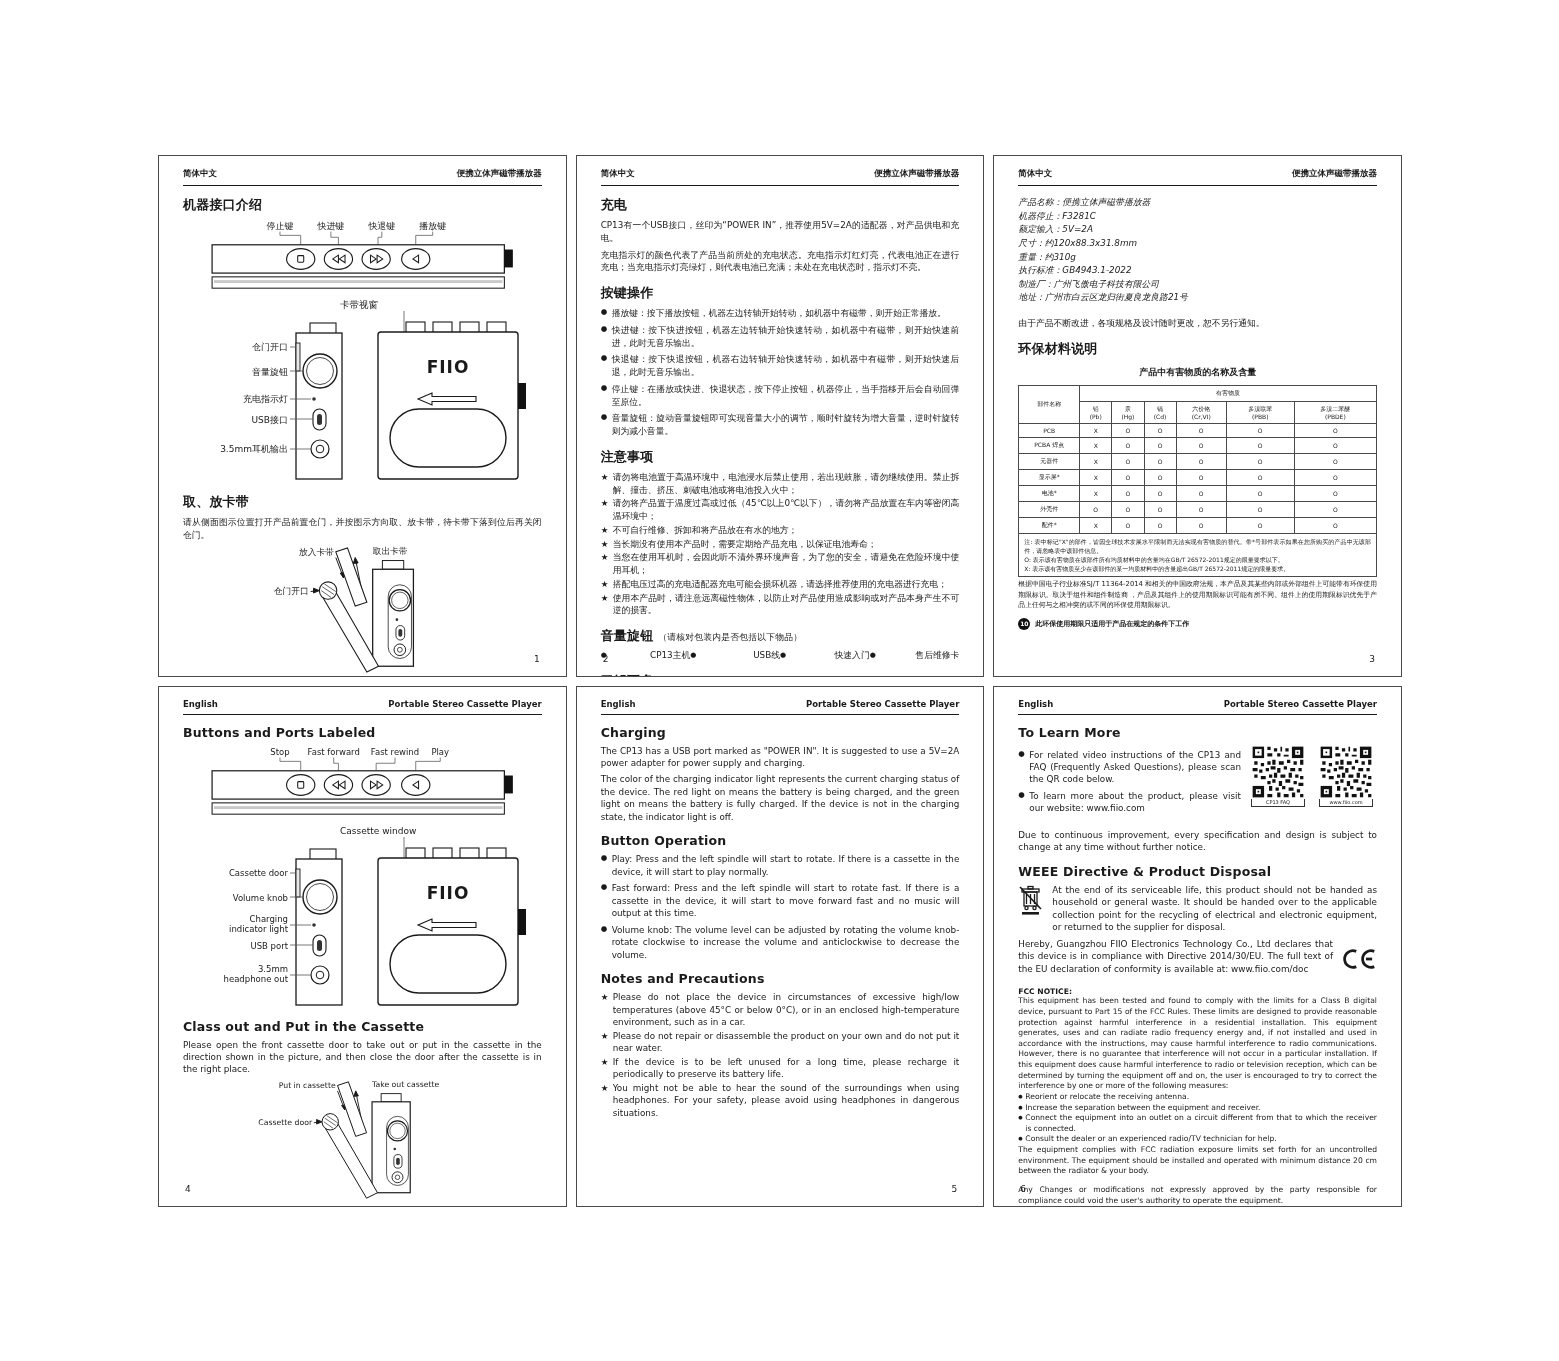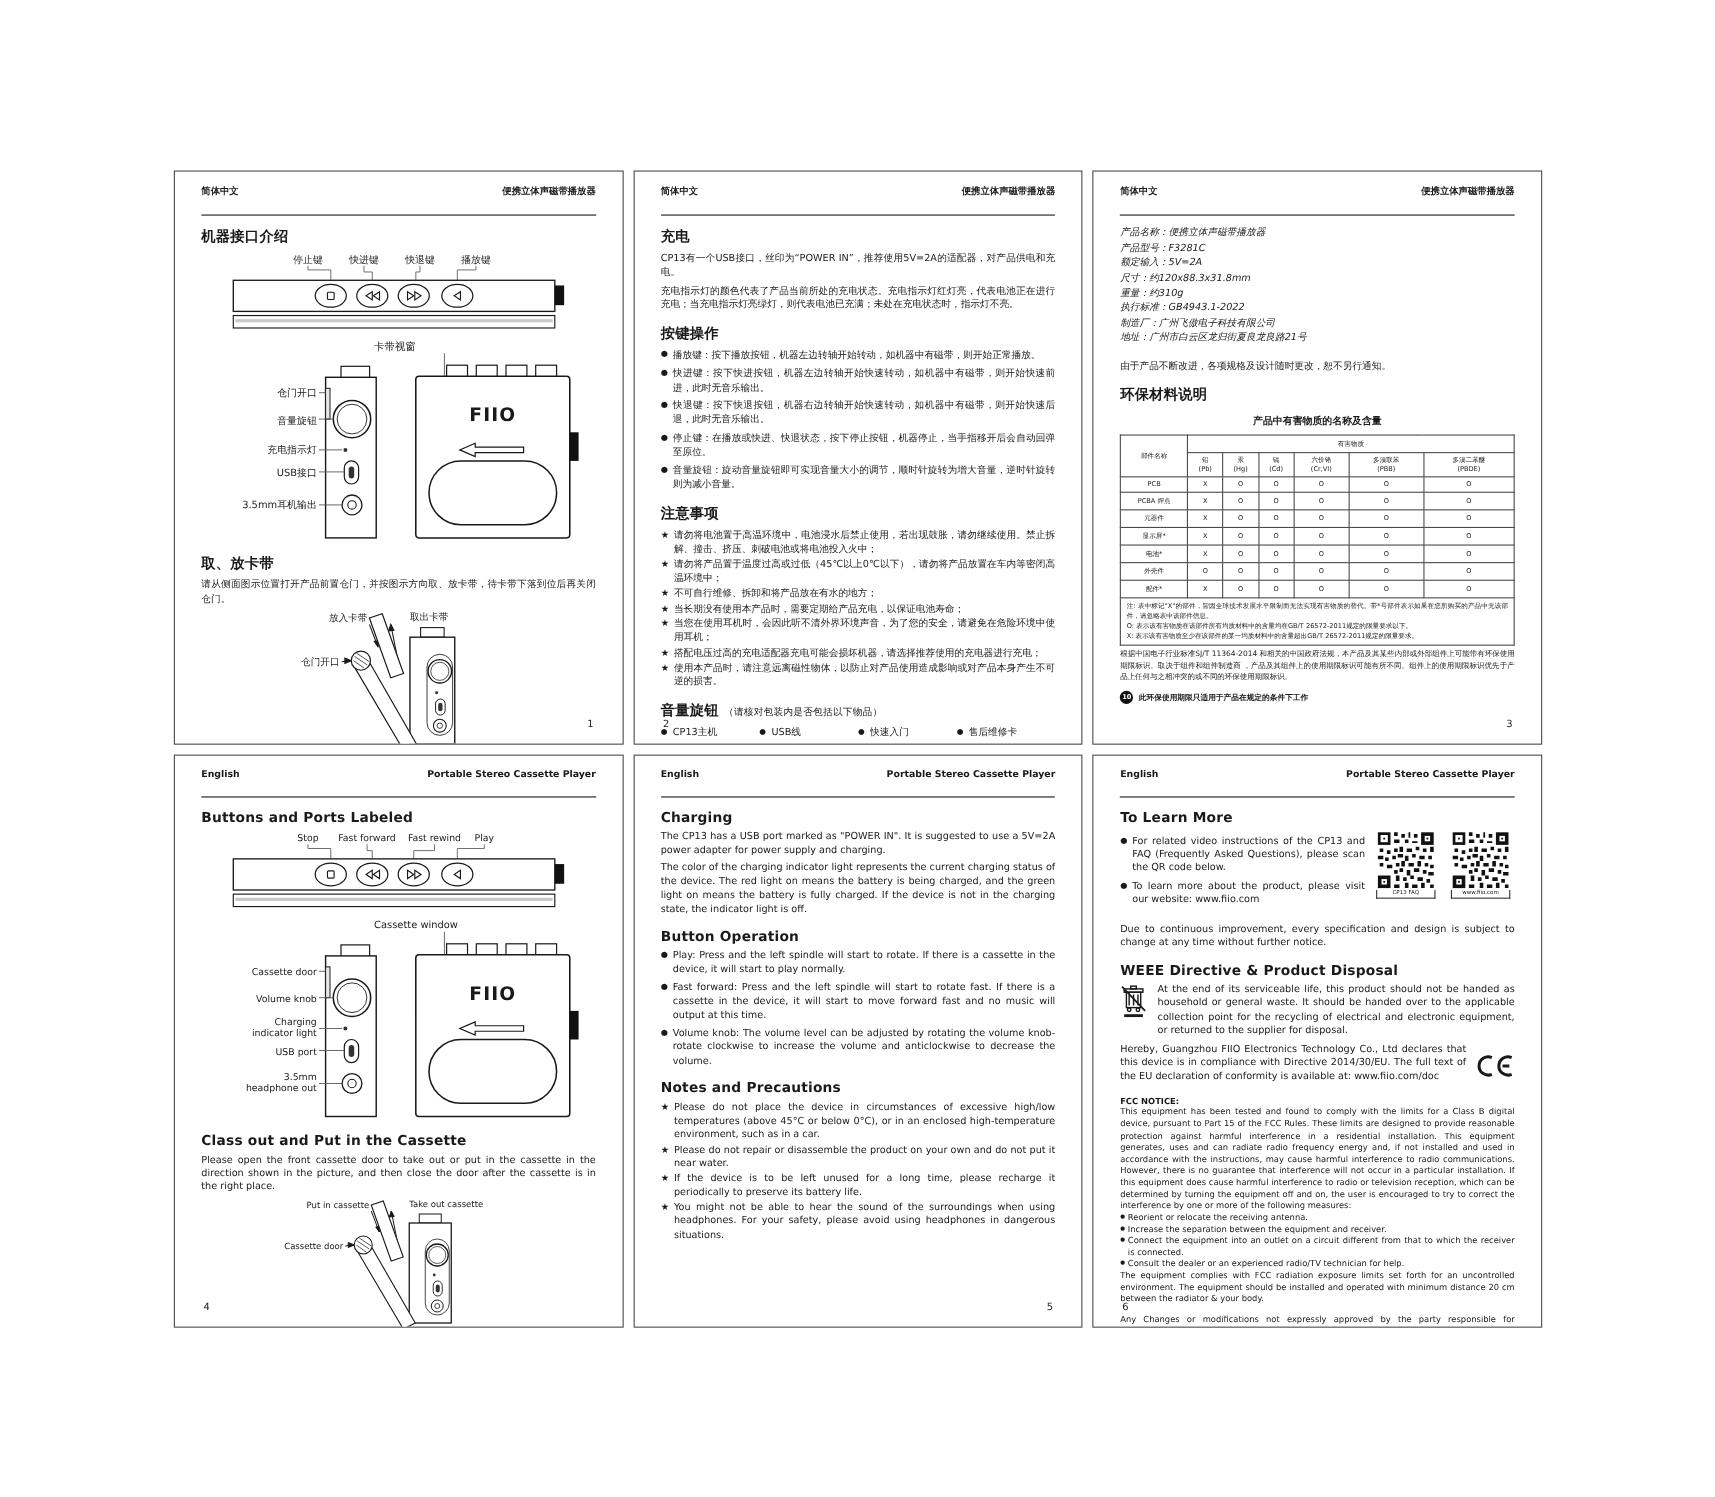--- a/index.html
+++ b/index.html
@@ -3,31 +3,31 @@
 <meta charset="utf-8">
 <style>
   html,body{margin:0;padding:0;background:#ffffff;}
   .canvas{position:relative;width:1559px;height:1361px;background:#fff;
           font-family:"DejaVu Sans",sans-serif;color:#1a1a1a;}
   .sheet{position:absolute;left:158px;top:155px;width:1244px;height:1052px;
          display:grid;grid-template-columns:repeat(3,1fr);grid-template-rows:repeat(2,1fr);gap:9px;}
   .page{border:1px solid #4a4a4a;background:#fff;position:relative;
         padding:12px 24px 8px 24px;box-sizing:border-box;overflow:hidden;}
   .page-header{display:flex;justify-content:space-between;align-items:flex-end;
-               font-size:8.5px;font-weight:bold;padding-bottom:15px;border-bottom:1.5px solid #1a1a1a;}
+               font-size:8.5px;font-weight:bold;padding-bottom:5px;border-bottom:1.5px solid #1a1a1a;}
   .sec-title{font-size:13px;font-weight:bold;margin:10px 0 5px 0;letter-spacing:0.2px;}
   .sec-title .title-note{font-size:8.8px;font-weight:normal;}
   .body-text{font-size:8.8px;line-height:1.45;margin:0 0 4px 0;text-align:justify;}
   .bullet{position:relative;padding-left:11px;margin:4px 0;}
   .bullet::before{content:"●";position:absolute;left:0;top:0;font-size:7.5px;}
   .star{position:relative;padding-left:12px;margin:1px 0;}
   .star::before{content:"★";position:absolute;left:0;top:0;font-size:8.5px;}
   .pgnum{position:absolute;bottom:12px;font-size:9px;}
   .pgnum.pr{right:26px;} .pgnum.pl{left:26px;}
-  .items-row{display:flex;font-size:8.8px;margin-top:4px;}
+  .items-row{display:flex;font-size:8.8px;margin-top:4px;text-align:right;}
   .items-row .itm{flex:1;position:relative;padding-left:11px;}
   .items-row .itm::before{content:"●";position:absolute;left:0;top:1px;font-size:7px;}
   .learn-row{display:flex;margin-top:2px;}
   .learn-row .learn-left{flex:1;}
   .qr-pair{display:flex;gap:14px;align-items:flex-start;margin-right:4px;}
   .qr-box{width:54px;}
   .qr-box svg{display:block;width:54px;height:54px;}
   .qr-label{border:0.8px solid #333;border-top:none;font-size:5px;text-align:center;
             padding:1px 0;line-height:1.1;}
   
@@ -263,21 +263,21 @@
       <div class="pgnum pl">2</div>
     </div>
 
     <div class="page zh">
       <div class="page-header">
         <span>简体中文</span>
         <span>便携立体声磁带播放器</span>
       </div>
       <div style="margin-top:10px">
         <div class="spec-line">产品名称：便携立体声磁带播放器</div>
-        <div class="spec-line">产品型号：F3281C</div>
+        <div class="spec-line">机器停止：F3281C</div>
         <div class="spec-line">额定输入：5V=2A</div>
         <div class="spec-line">尺寸：约120x88.3x31.8mm</div>
         <div class="spec-line">重量：约310g</div>
         <div class="spec-line">执行标准：GB4943.1-2022</div>
         <div class="spec-line">制造厂：广州飞傲电子科技有限公司</div>
         <div class="spec-line">地址：广州市白云区龙归街夏良龙良路21号</div>
       </div>
       <p class="body-text" style="margin-top:12px">由于产品不断改进，各项规格及设计随时更改，恕不另行通知。</p>
       <div class="sec-title">环保材料说明</div>
       <div class="haz-caption">产品中有害物质的名称及含量</div>

